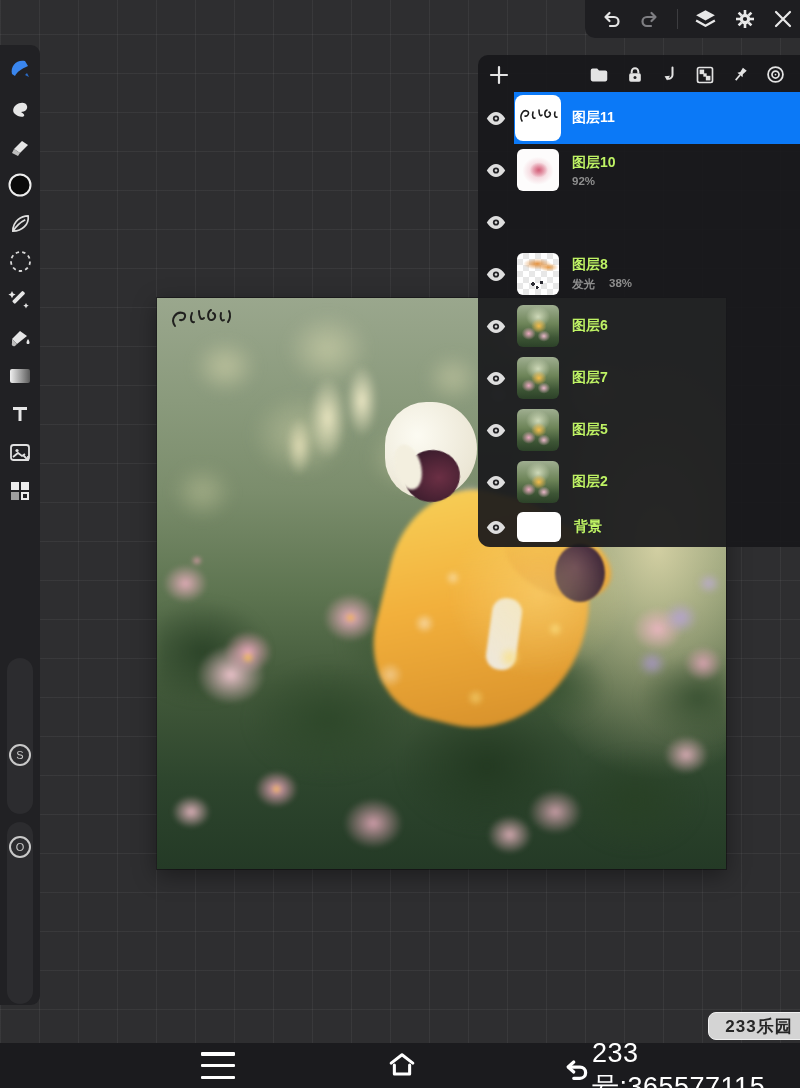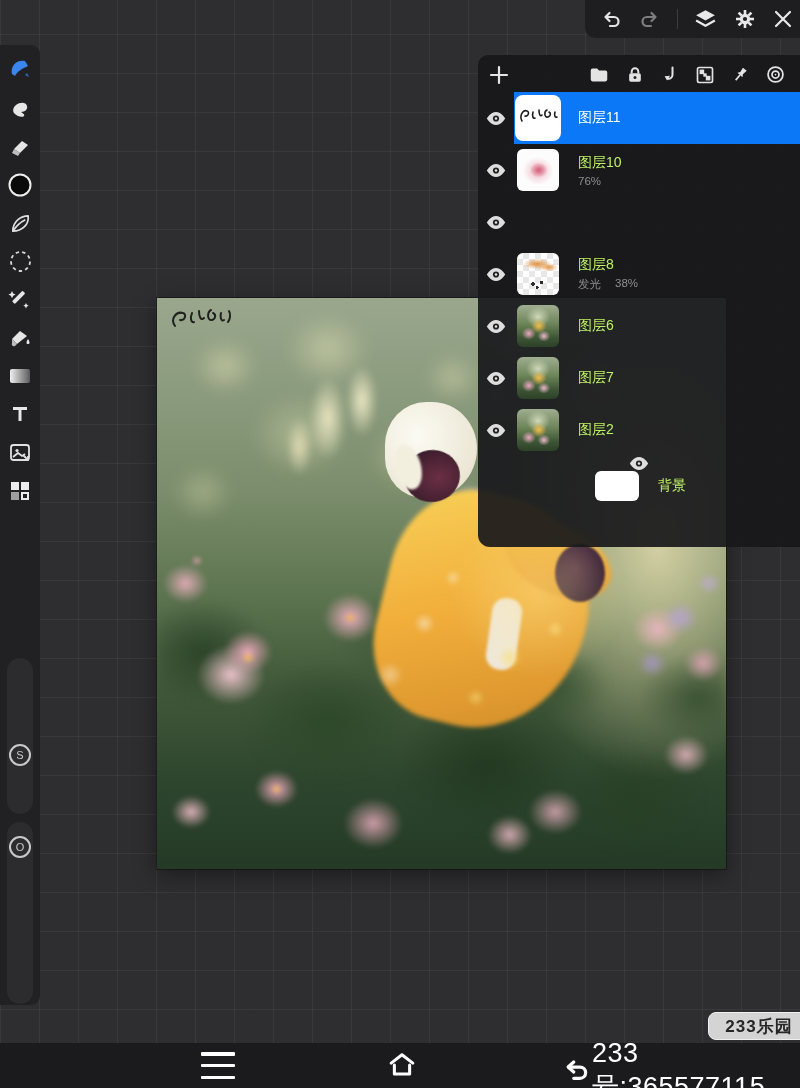--- a/index.html
+++ b/index.html
@@ -101,23 +101,23 @@
      border-radius:0 0 0 10px;z-index:6;display:flex;align-items:center;padding-left:14px;box-sizing:border-box;gap:15px;}
   .tb-divider{width:1px;height:20px;background:#3d3d40;}
 
   
   .layers{position:absolute;left:478px;top:55px;width:322px;height:492px;z-index:6;
      background:rgba(24,24,27,.92);border-radius:10px 0 0 12px;display:flex;flex-direction:column;box-sizing:border-box;}
   .lheader{height:35px;display:flex;align-items:center;padding:2px 14px 0 10px;gap:15px;}
   .lheader .spacer{flex:1;}
   .rows{flex:1;}
   .layer-row{display:flex;align-items:center;height:52px;}
-  .layer-row.short{height:38px;flex-direction:column;}
+  .layer-row.short{height:38px;}
   .eye{width:36px;display:flex;justify-content:center;flex:none;}
-  .row-body{flex:1;height:100%;display:flex;align-items:center;gap:19px;padding-left:3px;}
+  .row-body{flex:1;height:100%;display:flex;align-items:center;gap:13px;padding-left:3px;font-weight:bold;}
   .row-body.selected{background:#0b79f7;}
   .thumb{width:42px;height:42px;border-radius:6px;flex:none;position:relative;overflow:hidden;}
   .selected .thumb{box-shadow:0 0 0 2px #fff;}
   .meta{display:flex;flex-direction:column;gap:3px;}
   .lname{font-size:14px;color:#bef264;}
   .selected .lname{color:#fff;}
   .lsub{font-size:11.5px;color:#8e8e8e;display:flex;gap:14px;}
   .t-sig{background:#fff;}
   .t-pink{background:
      radial-gradient(13px 11px at 52% 50%, #d4607a, rgba(212,96,122,0) 70%),
@@ -392,21 +392,21 @@
             <path d="M12 1 C6 1 2 8 2 8 s4 7 10 7 10-7 10-7 -4-7-10-7z" fill="#dedede"></path>
             <circle cx="12" cy="8" r="3.4" fill="#232326"></circle>
             <circle cx="12" cy="8" r="1.4" fill="#dedede"></circle>
           </svg>
       </span>
       <div class="row-body">
         <div class="thumb t-pink"></div>
         <div class="meta">
           <span class="lname">图层10</span>
           <span class="lsub">
-              <span>76%</span>
+              <span>92%</span>
             </span>
         </div>
       </div>
     </div>
 
     <div class="layer-row">
       <span class="eye">
         <svg width="22" height="15" viewBox="0 0 24 16">
             <path d="M12 1 C6 1 2 8 2 8 s4 7 10 7 10-7 10-7 -4-7-10-7z" fill="#dedede"></path>
             <circle cx="12" cy="8" r="3.4" fill="#232326"></circle>
@@ -460,20 +460,35 @@
           </svg>
       </span>
       <div class="row-body">
         <div class="thumb t-paint"></div>
         <div class="meta">
           <span class="lname">图层7</span>
         </div>
       </div>
     </div>
 
+    <div class="layer-row">
+      <span class="eye">
+        <svg width="22" height="15" viewBox="0 0 24 16">
+            <path d="M12 1 C6 1 2 8 2 8 s4 7 10 7 10-7 10-7 -4-7-10-7z" fill="#dedede"></path>
+            <circle cx="12" cy="8" r="3.4" fill="#232326"></circle>
+            <circle cx="12" cy="8" r="1.4" fill="#dedede"></circle>
+          </svg>
+      </span>
+      <div class="row-body">
+        <div class="thumb t-paint"></div>
+        <div class="meta">
+          <span class="lname">图层5</span>
+        </div>
+      </div>
+    </div>
 
     <div class="layer-row">
       <span class="eye">
         <svg width="22" height="15" viewBox="0 0 24 16">
             <path d="M12 1 C6 1 2 8 2 8 s4 7 10 7 10-7 10-7 -4-7-10-7z" fill="#dedede"></path>
             <circle cx="12" cy="8" r="3.4" fill="#232326"></circle>
             <circle cx="12" cy="8" r="1.4" fill="#dedede"></circle>
           </svg>
       </span>
       <div class="row-body">

